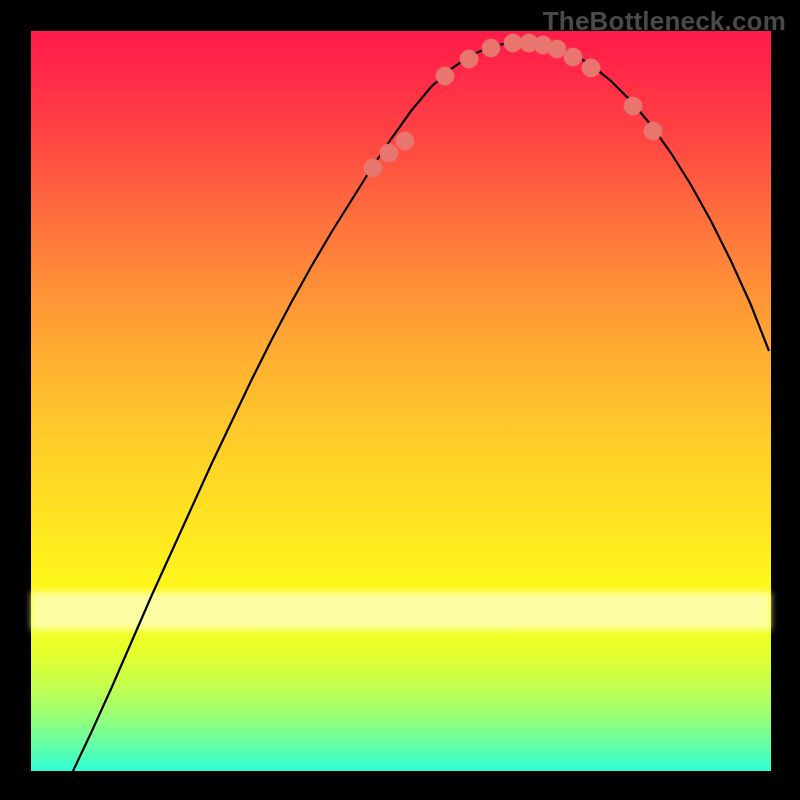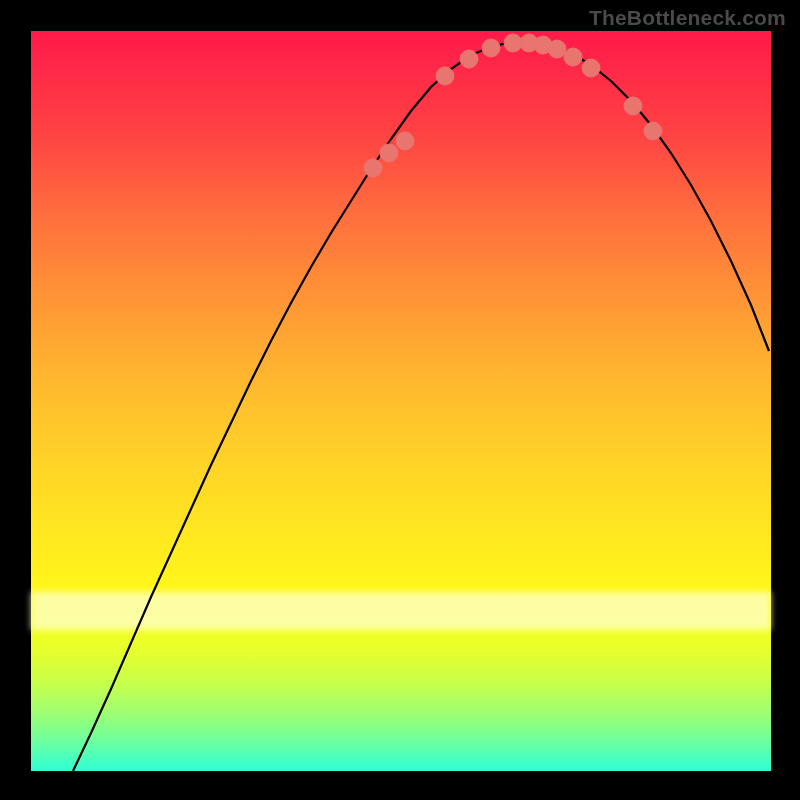--- a/index.html
+++ b/index.html
@@ -51,21 +51,21 @@
     height: 38px;
     background: #feffd0;
     opacity: 0.75;
     filter: blur(3px);
   }
   .watermark {
     position: absolute;
     top: 6px;
     right: 14px;
     color: #4a4a4a;
-    font-size: 21px;
+    font-size: 26px;
     letter-spacing: 0.2px;
     font-weight: 600;
   }
   svg.curve {
     position: absolute;
     left: 31px;
     top: 31px;
     width: 740px;
     height: 740px;
     overflow: visible;

